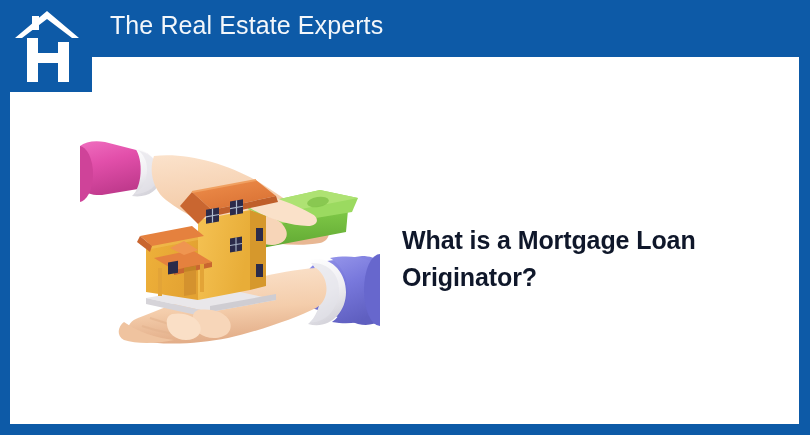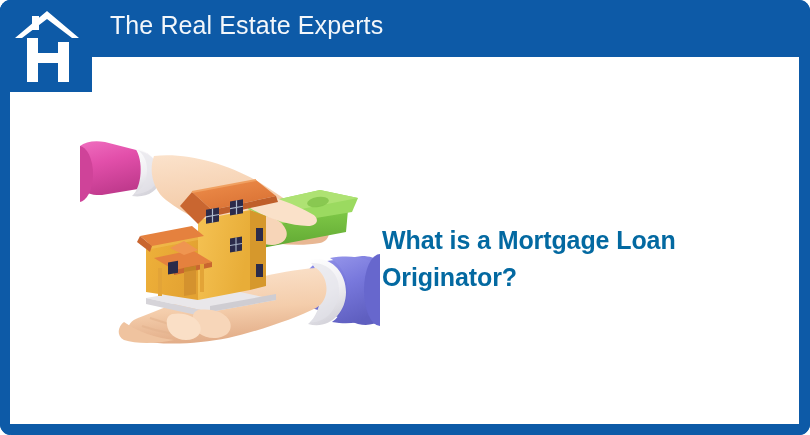--- a/index.html
+++ b/index.html
@@ -11,21 +11,20 @@
     font-family: "Liberation Sans", sans-serif;
   }
 
   #card {
     position: relative;
     width: 810px;
     height: 435px;
     background: #ffffff;
     overflow: hidden;
     box-sizing: border-box;
-    border-radius: 11px;
   }
 
   
   .frame-left,
   .frame-right,
   .frame-bottom {
     position: absolute;
     background: #0d5aa7;
   }
   .frame-left   { left: 0;  top: 0; width: 10px;  height: 435px; }
@@ -74,27 +73,27 @@
     position: absolute;
     left: 80px;
     top: 128px;
     width: 300px;
     height: 248px;
   }
 
   
   #headline {
     position: absolute;
-    left: 382px;
+    left: 402px;
     top: 222px;
     width: 360px;
     font-size: 25px;
     font-weight: bold;
     line-height: 37px;
-    color: #0369a1;
+    color: #0f172a;
     letter-spacing: -.1px;
   }
 </style>
 </head>
 <body>
 
 <div id="card">
 
   <div id="header-bar">
     <div id="header-title">The Real Estate Experts</div>

